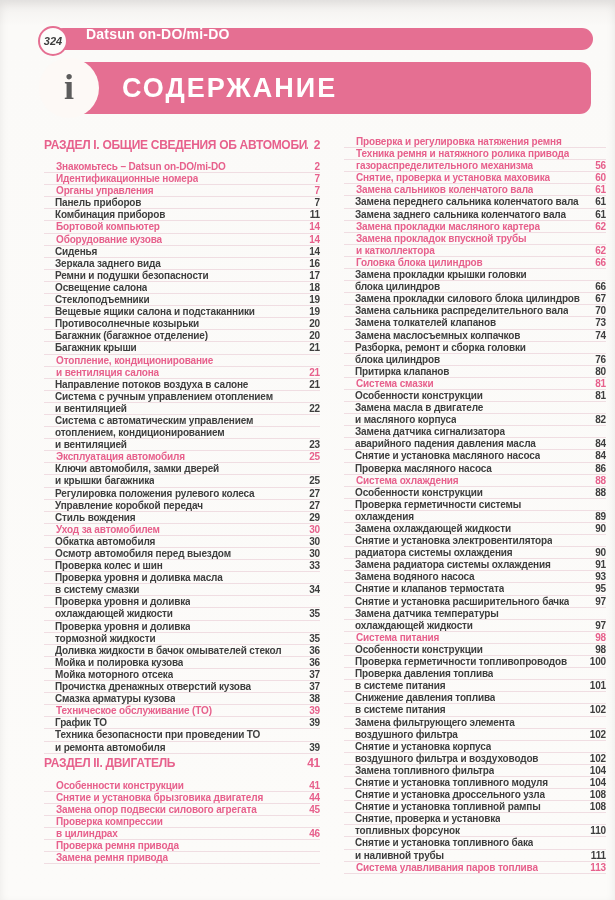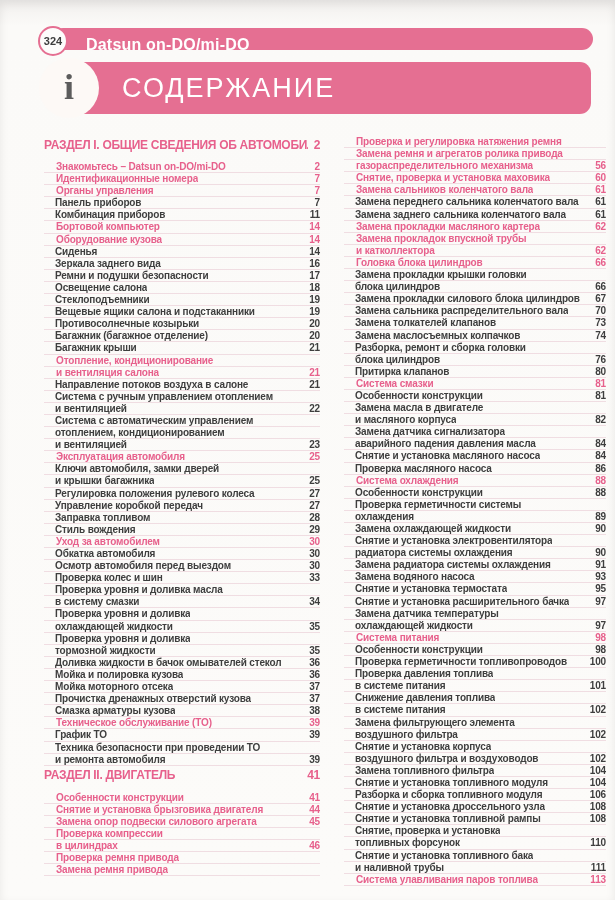--- a/index.html
+++ b/index.html
@@ -21,44 +21,44 @@
     position:absolute;left:38px;top:26px;right:22px;height:26px;
   }
   .runhead .bar{
     position:absolute;left:14px;top:2px;right:0;height:22px;
     background:#e56f92;border-radius:11px;
   }
   .runhead .badge{
     position:absolute;left:0;top:0;width:26px;height:26px;
     background:#fdfcfb;border:2px solid #e56f92;border-radius:50%;
     display:flex;align-items:center;justify-content:center;
-    font-size:11px;font-weight:bold;color:#3d3d3d;z-index:2;
+    font-size:11px;font-weight:bold;color:#3d3d3d;z-index:2;font-style:italic;
   }
   .runhead .booktitle{
-    position:absolute;left:48px;top:10px;
-    color:#fff;font-size:16px;font-weight:bold;letter-spacing:.2px;
+    position:absolute;left:48px;top:0;
+    color:#fff;font-size:14px;font-weight:bold;letter-spacing:.2px;
   }
   
   .banner{
     position:absolute;left:42px;top:62px;right:24px;height:52px;
     background:#e56f92;border-radius:28px 12px 12px 28px;
   }
   .banner .icircle{
     position:absolute;left:-3px;top:-4px;width:60px;height:60px;
     background:#fdf9f6;border-radius:50%;
     display:flex;align-items:center;justify-content:center;
   }
   .banner .iglyph{
     font-family:"Liberation Serif", serif;
     font-size:36px;font-weight:bold;color:#5c5c5c;line-height:1;
     transform:translateY(-1px);
   }
   .banner .bannertitle{
     position:absolute;left:80px;top:11px;
-    color:#fff;font-size:27px;font-weight:normal;letter-spacing:2px;
+    color:#fff;font-size:27px;font-weight:bold;letter-spacing:2px;
   }
   
   .toc{
     position:absolute;left:44px;top:136px;right:9px;bottom:18px;
     display:flex;gap:24px;
   }
   .col{flex:1;min-width:0;}
   .col.right{max-width:262px;}
   .entry{margin:0;}
   .line{
@@ -263,26 +263,20 @@
           </div>
         </div>
         <div class="entry l2">
           <div class="line">
             <span class="txt">Управление коробкой передач</span>
             <span class="pg">27</span>
           </div>
         </div>
         <div class="entry l2">
           <div class="line">
-            <span class="txt">Заправка топливом</span>
-            <span class="pg">28</span>
-          </div>
-        </div>
-        <div class="entry l2">
-          <div class="line">
             <span class="txt">Стиль вождения</span>
             <span class="pg">29</span>
           </div>
         </div>
         <div class="entry l1">
           <div class="line">
             <span class="txt">Уход за автомобилем</span>
             <span class="pg">30</span>
           </div>
         </div>
@@ -427,21 +421,21 @@
         </div>
       </div>
     <div class="col right" id="col-right">
         <div class="entry l1">
           <div class="line">
             <span class="txt">Проверка и регулировка натяжения ремня</span>
           </div>
         </div>
         <div class="entry l1">
           <div class="line">
-            <span class="txt">Замена ремня и агрегатов ролика привода</span>
+            <span class="txt">Техника ремня и натяжного ролика привода</span>
           </div>
           <div class="line">
             <span class="txt">газораспределительного механизма</span>
             <span class="pg">56</span>
           </div>
         </div>
         <div class="entry l1">
           <div class="line">
             <span class="txt">Снятие, проверка и установка маховика</span>
             <span class="pg">60</span>
@@ -619,21 +613,21 @@
           </div>
         </div>
         <div class="entry l2">
           <div class="line">
             <span class="txt">Замена водяного насоса</span>
             <span class="pg">93</span>
           </div>
         </div>
         <div class="entry l2">
           <div class="line">
-            <span class="txt">Снятие и установка термостата</span>
+            <span class="txt">Снятие и клапанов термостата</span>
             <span class="pg">95</span>
           </div>
         </div>
         <div class="entry l2">
           <div class="line">
             <span class="txt">Снятие и установка расширительного бачка</span>
             <span class="pg">97</span>
           </div>
         </div>
         <div class="entry l2">
@@ -702,26 +696,20 @@
         <div class="entry l2">
           <div class="line">
             <span class="txt">Замена топливного фильтра</span>
             <span class="pg">104</span>
           </div>
         </div>
         <div class="entry l2">
           <div class="line">
             <span class="txt">Снятие и установка топливного модуля</span>
             <span class="pg">104</span>
-          </div>
-        </div>
-        <div class="entry l2">
-          <div class="line">
-            <span class="txt">Разборка и сборка топливного модуля</span>
-            <span class="pg">106</span>
           </div>
         </div>
         <div class="entry l2">
           <div class="line">
             <span class="txt">Снятие и установка дроссельного узла</span>
             <span class="pg">108</span>
           </div>
         </div>
         <div class="entry l2">
           <div class="line">

